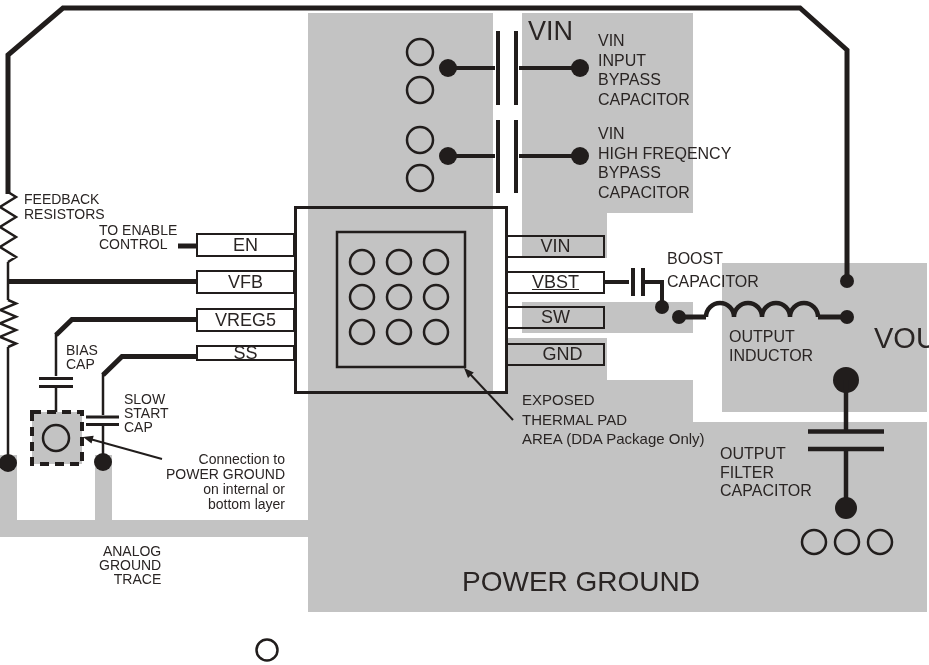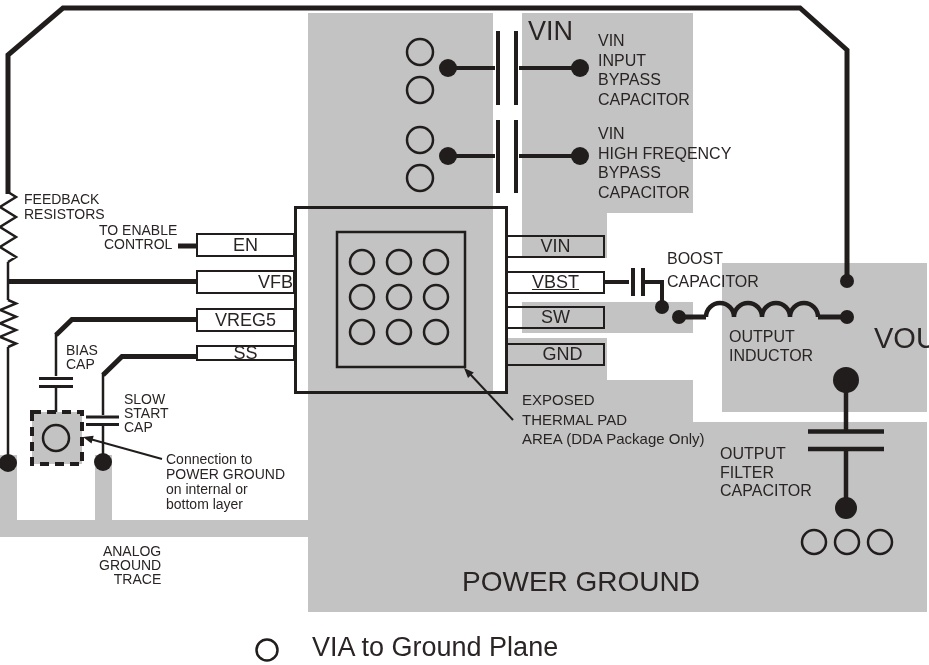--- a/index.html
+++ b/index.html
@@ -154,21 +154,21 @@
       <line class="ln w2" x1="162" y1="459" x2="90" y2="439"></line>
       <polygon class="dot" points="83,437 91.5,443.6 93.7,435.8"></polygon>
     </g>
 
     <circle class="ln w25" cx="267" cy="650" r="10.5"></circle>
   </svg>
 
   <div class="pin" style="left:196px;top:233px;width:99px;height:24px;">
       <span>EN</span>
     </div>
-  <div class="pin" style="left:196px;top:270px;width:99px;height:24px;justify-content:flex-end;">
+  <div class="pin" style="left:196px;top:270px;width:99px;height:24px;">
       <span>VFB</span>
     </div>
   <div class="pin" style="left:196px;top:308px;width:99px;height:24px;">
       <span>VREG5</span>
     </div>
   <div class="pin" style="left:196px;top:345px;width:99px;height:16px;">
       <span>SS</span>
     </div>
   <div class="pin" style="left:506px;top:235px;width:99px;height:23px;">
       <span>VIN</span>
@@ -178,28 +178,28 @@
     </div>
   <div class="pin" style="left:506px;top:306px;width:99px;height:23px;">
       <span>SW</span>
     </div>
   <div class="pin" style="left:506px;top:343px;width:99px;height:23px;padding-left:14px;">
       <span>GND</span>
     </div>
 
   <div class="lbl" style="left:24px;top:192px;font-size:14px;line-height:15px;">FEEDBACK
 RESISTORS</div>
-  <div class="lbl" style="left:99px;top:224px;font-size:14px;line-height:13.5px;text-align:center;">TO ENABLE
+  <div class="lbl" style="left:99px;top:224px;font-size:14px;line-height:13.5px;">TO ENABLE
 CONTROL</div>
   <div class="lbl" style="left:66px;top:343px;font-size:14px;line-height:14px;">BIAS
 CAP</div>
   <div class="lbl" style="left:124px;top:368px;font-size:14px;line-height:14px;margin-top:24px;">SLOW
 START
 CAP</div>
-  <div class="lbl" style="left:166px;top:452px;font-size:14px;line-height:15px;">Connection to
+  <div class="lbl" style="left:166px;top:452px;font-size:14px;line-height:15px;text-align:right;">Connection to
 POWER GROUND
 on internal or
 bottom layer</div>
   <div class="lbl" style="left:99px;top:544px;font-size:14px;line-height:14px;text-align:right;">ANALOG
 GROUND
 TRACE</div>
   <div class="lbl" style="left:528px;top:17px;font-size:27px;line-height:28px;">VIN</div>
   <div class="lbl" style="left:598px;top:31px;font-size:16px;line-height:19.5px;">VIN
 INPUT
 BYPASS
@@ -213,15 +213,14 @@
   <div class="lbl" style="left:729px;top:327px;font-size:16px;line-height:19px;">OUTPUT
 INDUCTOR</div>
   <div class="lbl" style="left:874px;top:323px;font-size:29px;line-height:30px;">VOUT</div>
   <div class="lbl" style="left:522px;top:390px;font-size:15px;line-height:19.5px;">EXPOSED
 THERMAL PAD
 AREA (DDA Package Only)</div>
   <div class="lbl" style="left:720px;top:445px;font-size:16px;line-height:18.5px;">OUTPUT
 FILTER
 CAPACITOR</div>
   <div class="lbl" style="left:462px;top:567px;font-size:28px;line-height:30px;">POWER GROUND</div>
-  <div class="lbl" style="left:312px;top:633px;font-size:27px;line-height:28px;">VIA to Ground Plane</div>
 
 </div>
 
 </body></html>

